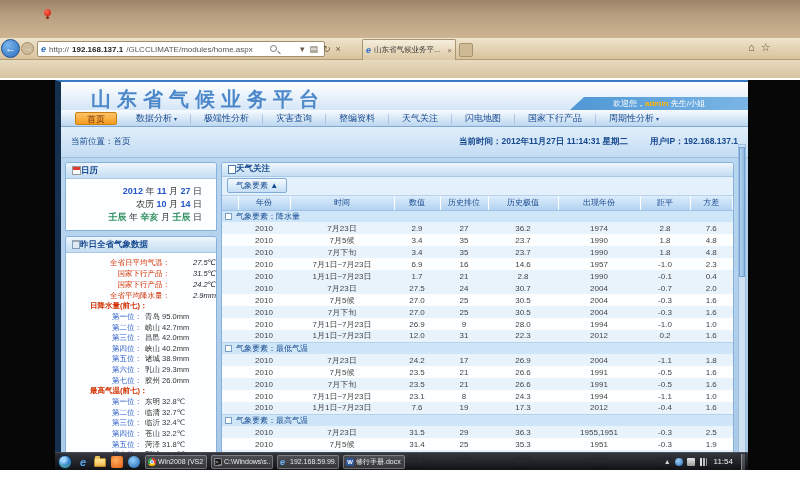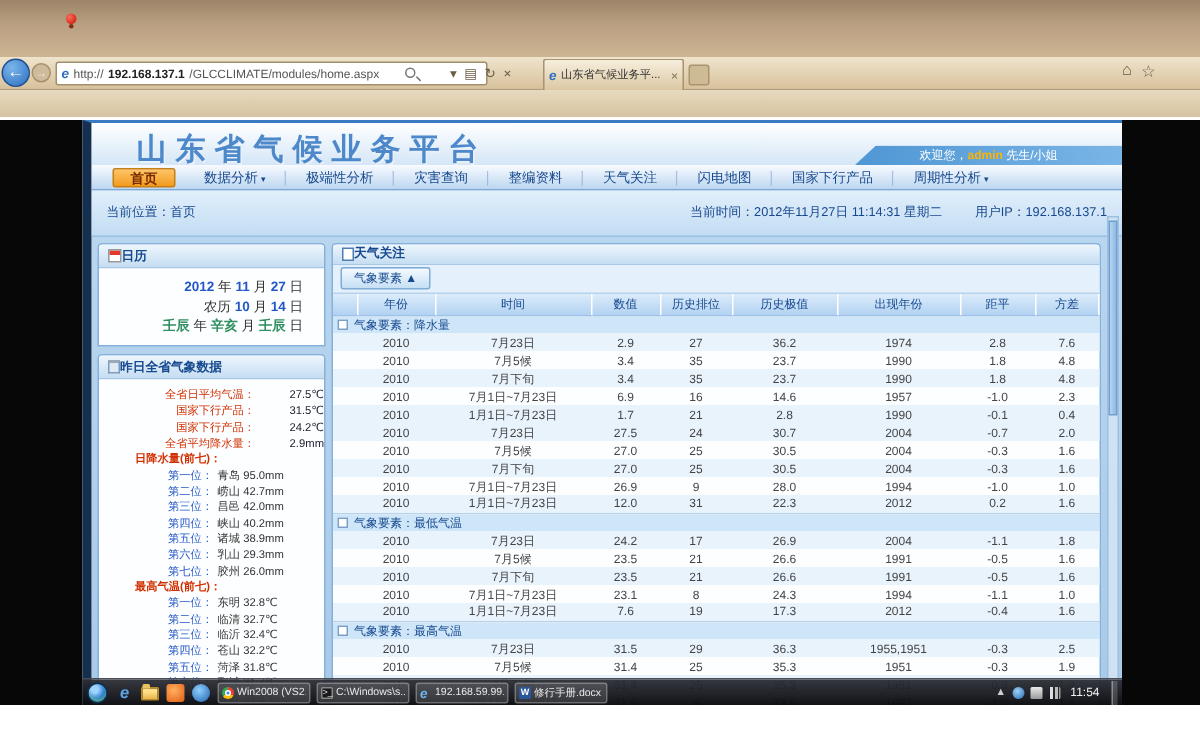--- a/index.html
+++ b/index.html
@@ -67,27 +67,27 @@
   #page-header { position:relative; height:28px; background:linear-gradient(180deg,#ffffff,#d4e6f7); }
   #site-title { position:absolute; left:30px; top:4px; font-size:20px; font-weight:bold; color:#4c88ca;
     letter-spacing:6px; text-shadow:1px 1px 0 #e8f1fa; }
   #welcome { position:absolute; right:0; bottom:0; height:13px; width:178px;
     background:linear-gradient(90deg,#4f97d4,#7ab5e6); clip-path:polygon(14px 0,100% 0,100% 100%,0 100%);
     color:#fff; font-size:8px; line-height:13px; text-align:center; }
   #welcome .usr { color:#ffb400; font-weight:bold; }
   #navbar { height:17px; background:linear-gradient(180deg,#f8fbff,#bcd7f0); border-bottom:1px solid #7fa9d4;
     display:flex; align-items:center; padding-left:14px; }
   .nav-home { background:linear-gradient(180deg,#ffc56a,#f29b1d); border:1px solid #c87f12; border-radius:2px;
-    padding:0 11px; height:13px; line-height:12px; color:#7a2c00; font-weight:bold; font-size:9px; margin-right:8px; }
+    padding:0 11px; height:13px; line-height:12px; color:#7a2c00; font-weight:normal; font-size:9px; margin-right:8px; }
   .nav-item { font-size:9px; color:#17498f; padding:0 11px; white-space:nowrap; }
   .nav-sep { color:#8fb0d4; font-size:8px; }
   .nav-arrow { font-size:6px; color:#17498f; margin-left:2px; }
   #breadcrumb-row { height:31px; background:linear-gradient(180deg,#e2effb,#c2dcf3); border-bottom:1px solid #9dbfe2;
     display:flex; justify-content:space-between; align-items:center; padding:0 10px; font-size:8.5px; color:#17498f; }
-  #status-right { display:flex; gap:22px; }
+  #status-right { display:flex; gap:22px;font-weight:bold; }
 
   #content { position:relative; display:flex; gap:4px; padding:4px 14px 0 4px; height:329px; }
 
   
   .panel { background:#fdfeff; border:1px solid #86b1dc; border-radius:3px 3px 0 0; }
   .panel-hd { height:16px; background:linear-gradient(180deg,#eef6fd,#c5ddf2); border-bottom:1px solid #a8c8e6;
     display:flex; align-items:center; gap:0; padding-left:6px; font-size:8.5px; font-weight:bold; color:#174a8f;
     border-radius:3px 3px 0 0; }
   .ico-cal { width:9px; height:9px; background:linear-gradient(180deg,#e23b2e 0 3px,#fff 3px); border:1px solid #9a9a9a; }
   .ico-clip { width:8px; height:9px; background:#dfe9f2; border:1px solid #7d9cbd; border-top:2px solid #9aa9b8; }
@@ -96,21 +96,21 @@
   
   #sidebar { width:152px; display:flex; flex-direction:column; gap:5px; flex:none; }
   #cal-body { padding:6px 14px 6px 6px; text-align:right; }
   .cal-line { font-size:9px; color:#333; height:13px; }
   .cal-num { color:#2356c7; font-weight:bold; }
   .cal-week { color:#2f9e2f; font-weight:bold; padding-right:2px; }
   .cal-gz { color:#2f8f5f; font-weight:bold; }
   #sum-body { padding-top:4px; font-size:7.5px; line-height:10px; }
   .stat-line { display:flex; height:11px; align-items:center; }
   .stat-label { width:88px; text-align:right; color:#d23000;margin-left:27px; }
-  .stat-value { margin-left:23px; color:#223; }
+  .stat-value { margin-left:23px; color:#223;font-style:italic; }
   .rank-header { padding-left:24px; color:#d23000; font-weight:bold; height:11px; }
   .rank-line { padding-left:46px; height:10.6px; white-space:nowrap; }
   .rank-no { color:#2356c7; }
   .rank-val { color:#333; margin-left:3px; }
 
   
   #main { flex:1; display:flex; flex-direction:column; }
   #wf-toolbar { height:23px; background:#e4f0fb; border-bottom:1px solid #b7d3ec; display:flex;
     align-items:center; padding-left:5px; }
   #wf-filter-btn { background:linear-gradient(180deg,#f4faff,#c6dff5); border:1px solid #7fabd8; border-radius:2px;

